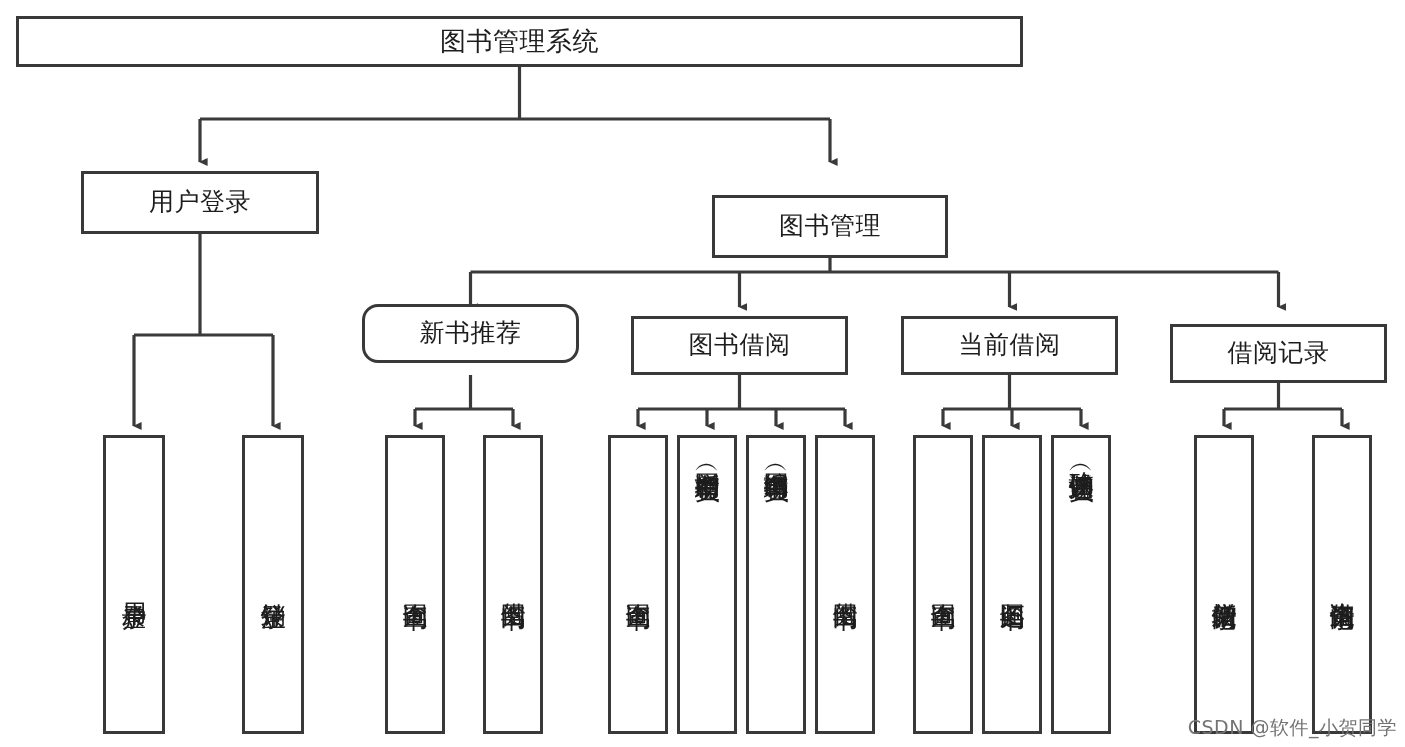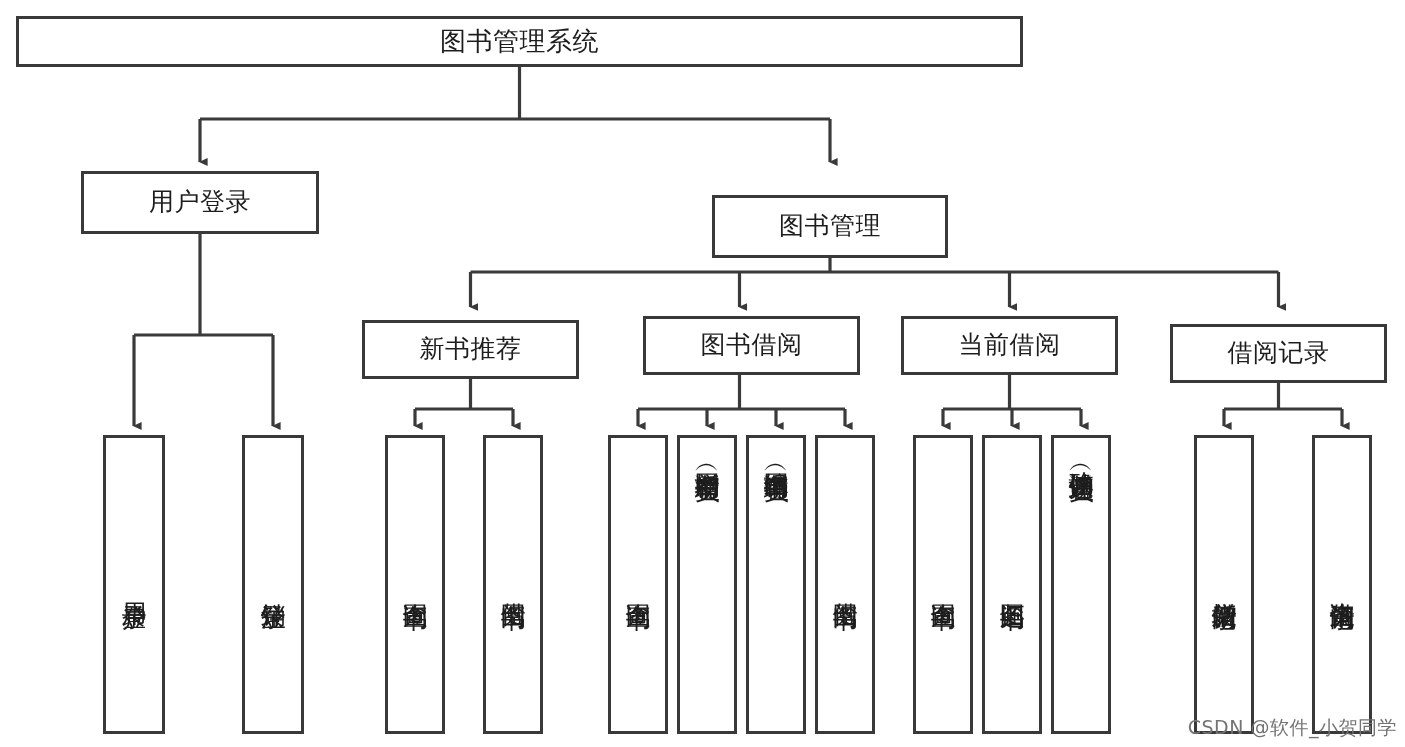--- a/index.html
+++ b/index.html
@@ -115,24 +115,24 @@
     <span class="label">图书管理系统</span>
   </div>
 
   <div class="node" style="left: 81px; top: 171px; width: 238px; height: 63px;">
     <span class="label">用户登录</span>
   </div>
   <div class="node" style="left: 712px; top: 171px; width: 236px; height: 63px; margin-top: 24px;">
     <span class="label">图书管理</span>
   </div>
 
-  <div class="node" style="left: 362px; top: 320px; width: 217px; height: 59px;">
+  <div class="node" style="left: 362px; top: 304px; width: 217px; height: 59px; border-radius: 16px;">
     <span class="label">新书推荐</span>
   </div>
-  <div class="node" style="left: 631px; top: 316px; width: 217px; height: 59px; margin-left: 12px;">
+  <div class="node" style="left: 631px; top: 316px; width: 217px; height: 59px;">
     <span class="label">图书借阅</span>
   </div>
   <div class="node" style="left: 901px; top: 316px; width: 217px; height: 59px; text-align: right;">
     <span class="label">当前借阅</span>
   </div>
   <div class="node" style="left: 1170px; top: 324px; width: 217px; height: 59px; justify-content: center;">
     <span class="label">借阅记录</span>
   </div>
 
   <div class="node vert mid" style="left: 103px; top: 435px; width: 62px; height: 299px;">

